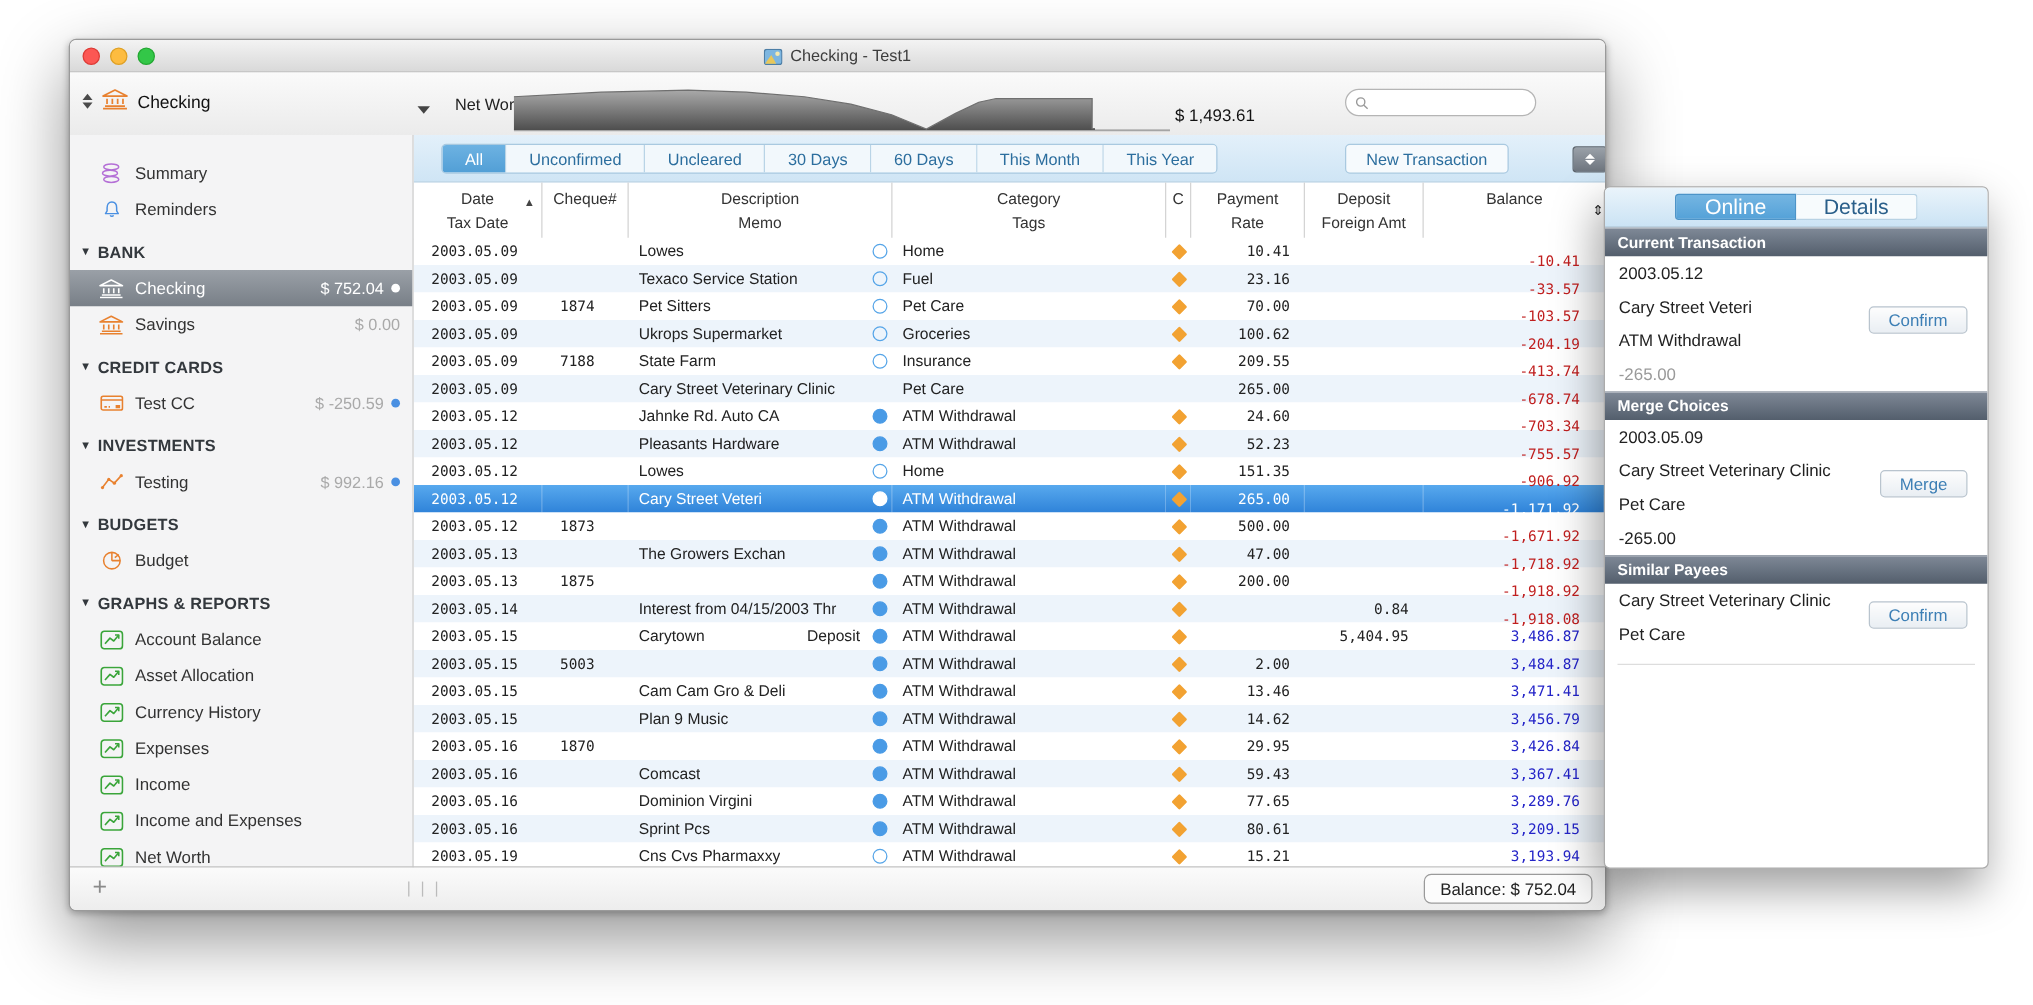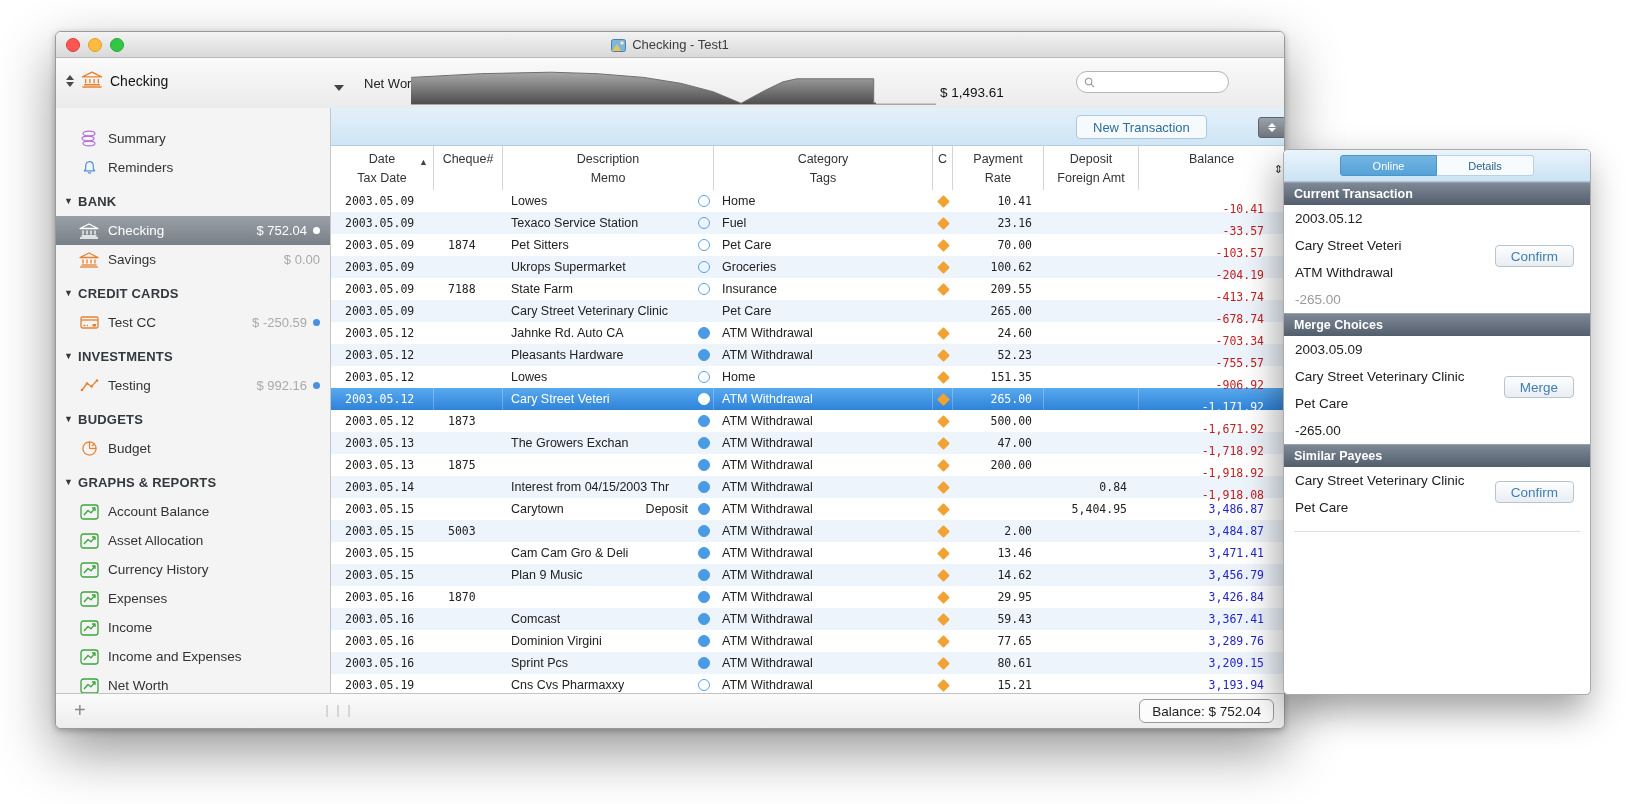--- a/index.html
+++ b/index.html
@@ -116,21 +116,21 @@
   .addbtn{position:absolute;left:18px;top:6px;font-size:20px;color:#8a8a8a;line-height:20px;}
   .drag-handle{position:absolute;left:266px;top:9px;color:#bbb;font-size:12px;letter-spacing:1px;}
   .balbox{position:absolute;right:10px;top:5px;height:22px;border:1px solid #9a9a9a;border-radius:6px;background:#fcfcfc;
           display:flex;align-items:center;padding:0 12px;font-size:13.5px;color:#222;}
 
   
   #panel{position:absolute;left:1283px;top:149px;width:308px;height:546px;background:#fff;border:1px solid #ababab;
          border-radius:5px;box-shadow:-4px 16px 36px rgba(0,0,0,.38);z-index:10;overflow:hidden;box-sizing:border-box;}
   #ptabs{height:31px;background:linear-gradient(#eaf4fb,#cbe3f4);border-bottom:1px solid #a8c4d8;
          display:flex;align-items:center;justify-content:center;}
-  .ptab{height:21px;min-width:97px;display:flex;align-items:center;justify-content:center;font-size:11px;box-sizing:border-box;}
+  .ptab{height:21px;min-width:97px;display:flex;align-items:center;justify-content:center;font-size:17px;box-sizing:border-box;}
   .ptab.sel{background:linear-gradient(#74b5e2,#55a2d8);color:#fff;border:1px solid #4d94c8;border-radius:3px 0 0 3px;}
   .ptab.unsel{background:#f7fbfd;color:#2a5f8a;border:1px solid #b8d2e4;border-left:none;border-radius:0 3px 3px 0;}
   .psection{position:relative;}
   .phead{height:23px;background:linear-gradient(#7e8896,#535e6c);color:#fff;font-size:12.5px;font-weight:bold;
          display:flex;align-items:center;padding-left:10px;border-top:1px solid #9aa2ad;box-sizing:border-box;}
   .pbody{position:relative;padding:0;}
   .pline{height:27px;line-height:27px;padding-left:11px;font-size:13.5px;color:#222;}
   .pline.muted{color:#9a9a9a;}
   .pbtn{position:absolute;right:16px;height:22px;padding:0 15px;font-size:13.5px;color:#3d7fb5;
         background:linear-gradient(#fdfdfd,#e9eef3);border:1px solid #b9c4ce;border-radius:4px;
@@ -379,20 +379,29 @@
               <rect x="1" y="1" width="17" height="14" rx="2.5"></rect>
               <polyline points="4,11 8,6.5 11,8.8 15,4"></polyline>
               <polyline points="12,4 15,4 15,7"></polyline>
             </svg>
           </span>
           <span>Net Worth</span>
         </div>
       </div>
     <div id="main">
       <div id="filterbar">
+        <div class="seg-group">
+            <span class="seg sel">All</span>
+            <span class="seg">Unconfirmed</span>
+            <span class="seg">Uncleared</span>
+            <span class="seg">30 Days</span>
+            <span class="seg">60 Days</span>
+            <span class="seg">This Month</span>
+            <span class="seg">This Year</span>
+          </div>
         <div class="newtx">
           <span>New Transaction</span>
         </div>
         <div class="gearbtn">
           <i class="up"></i>
             <i class="dn"></i>
         </div>
       </div>
       <div id="thead" class="tgrid">
         <div class="hc">

